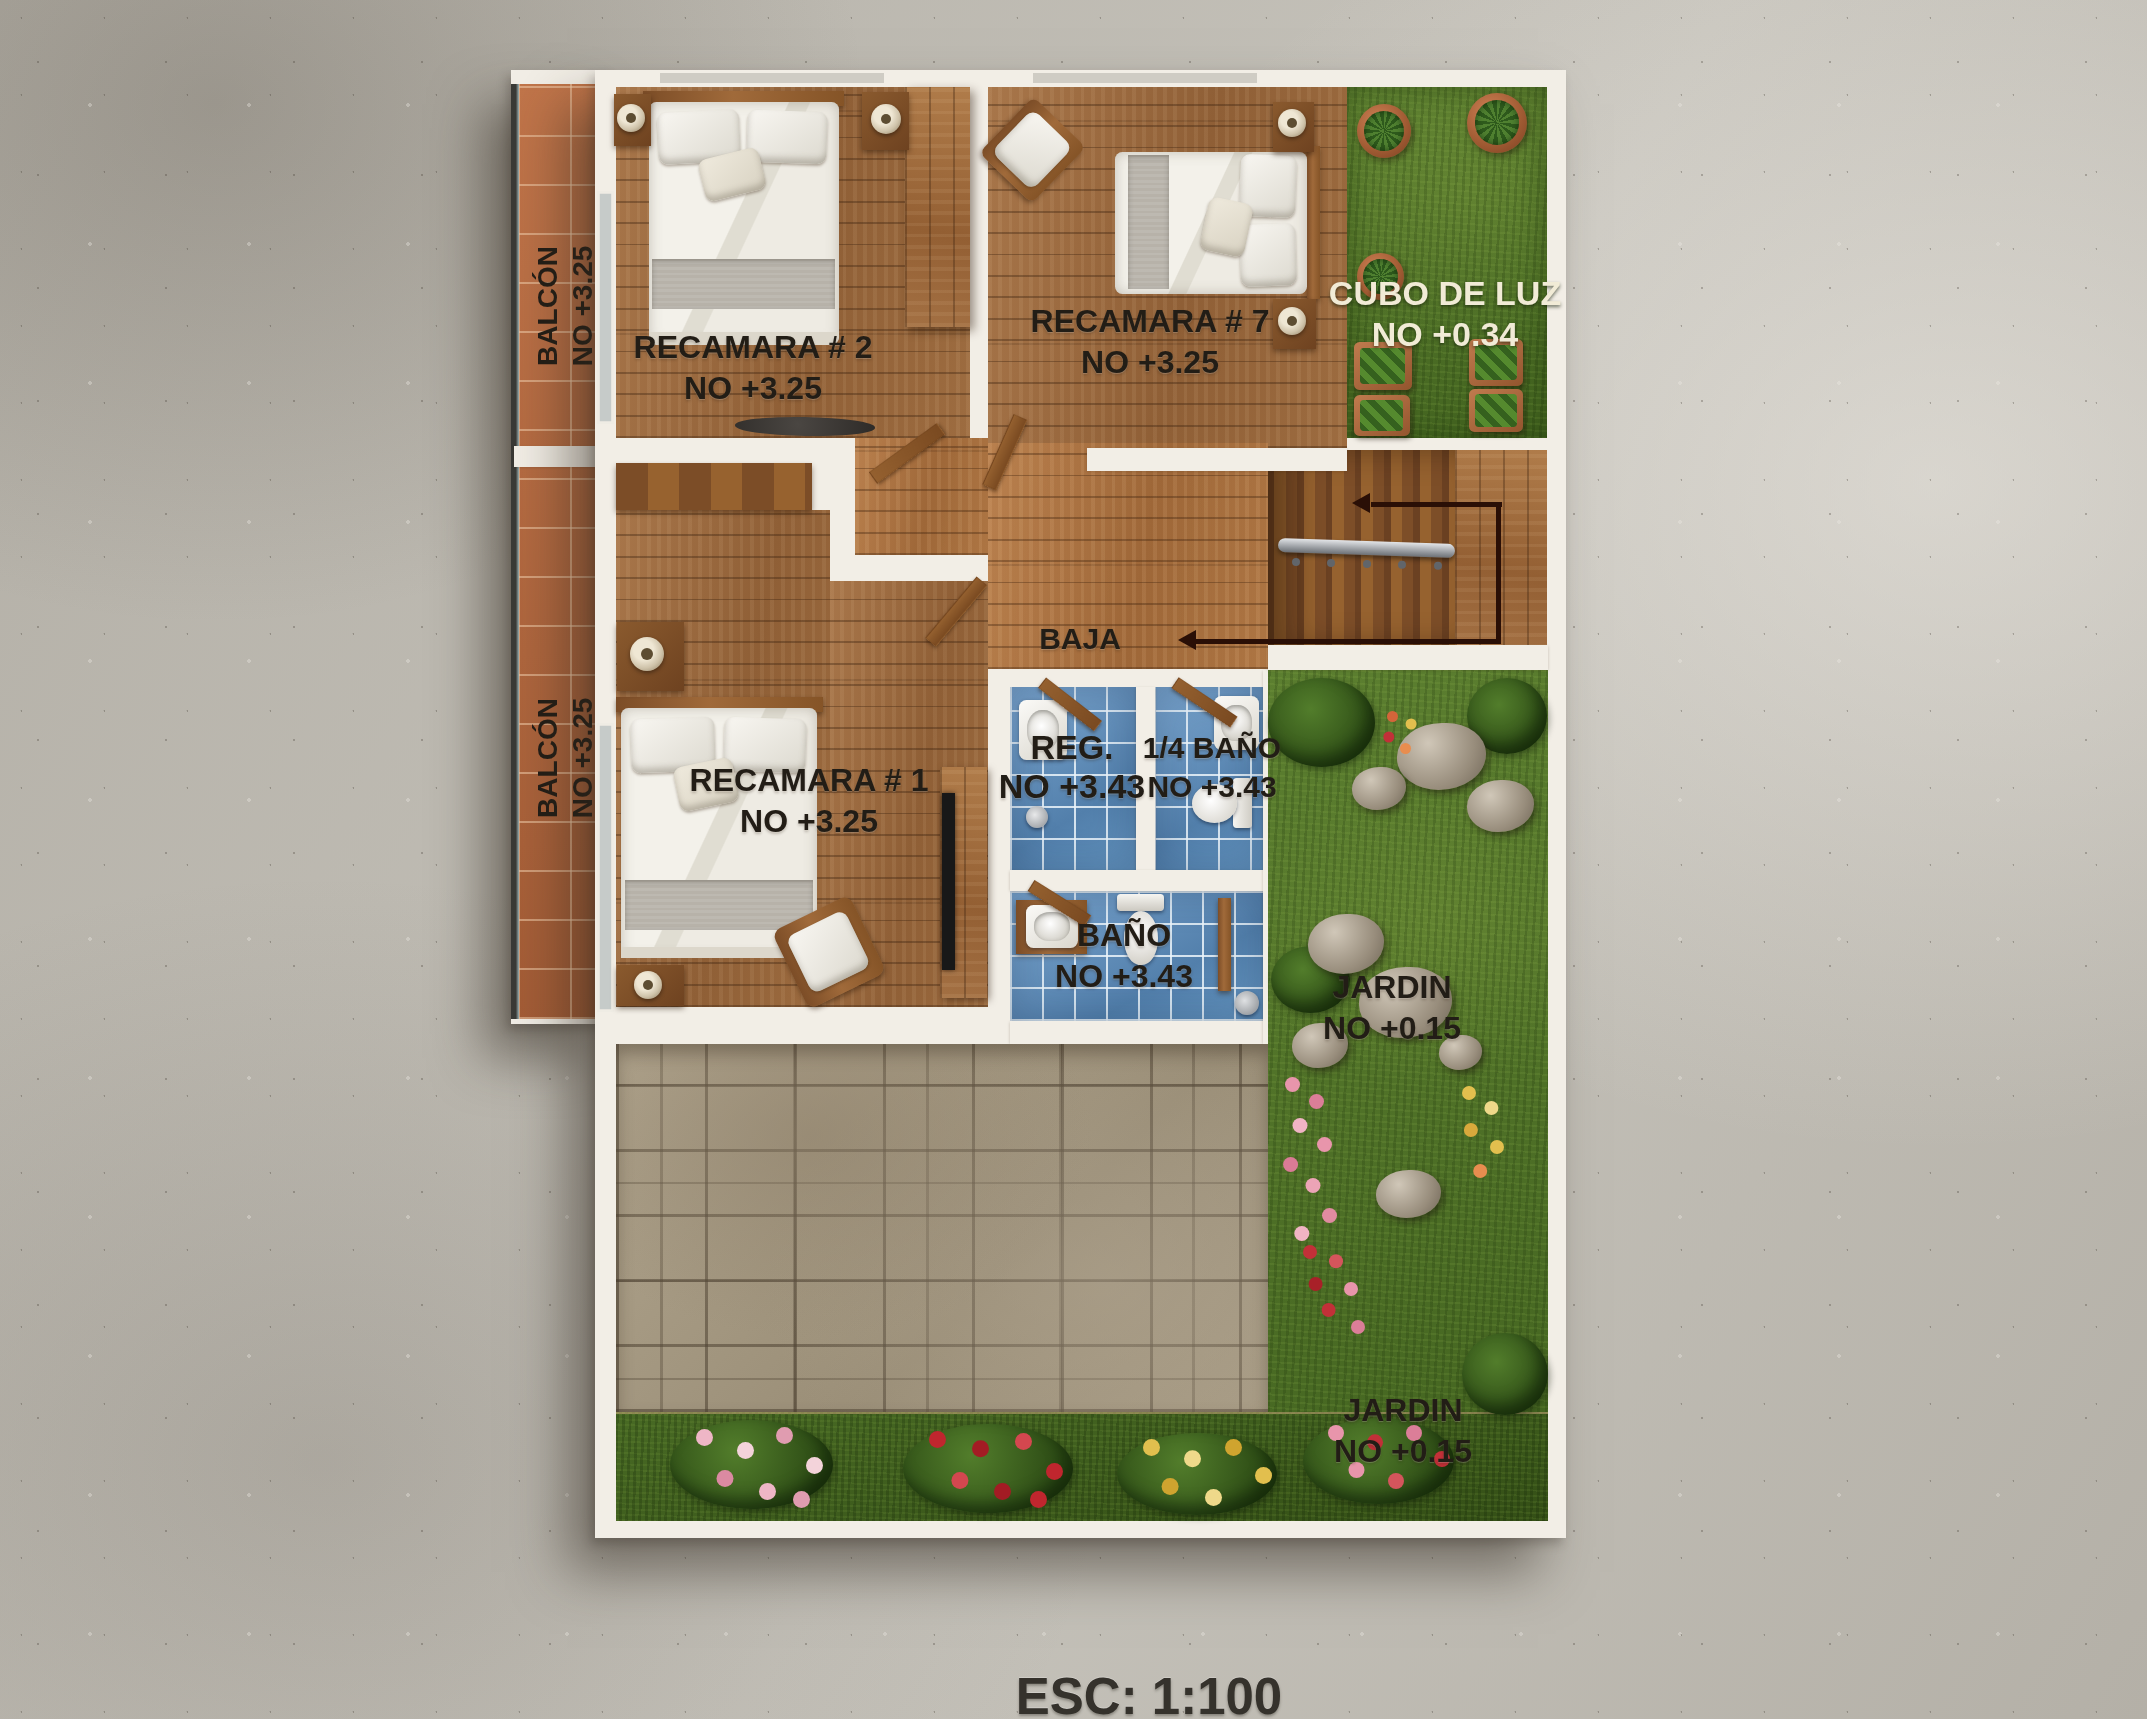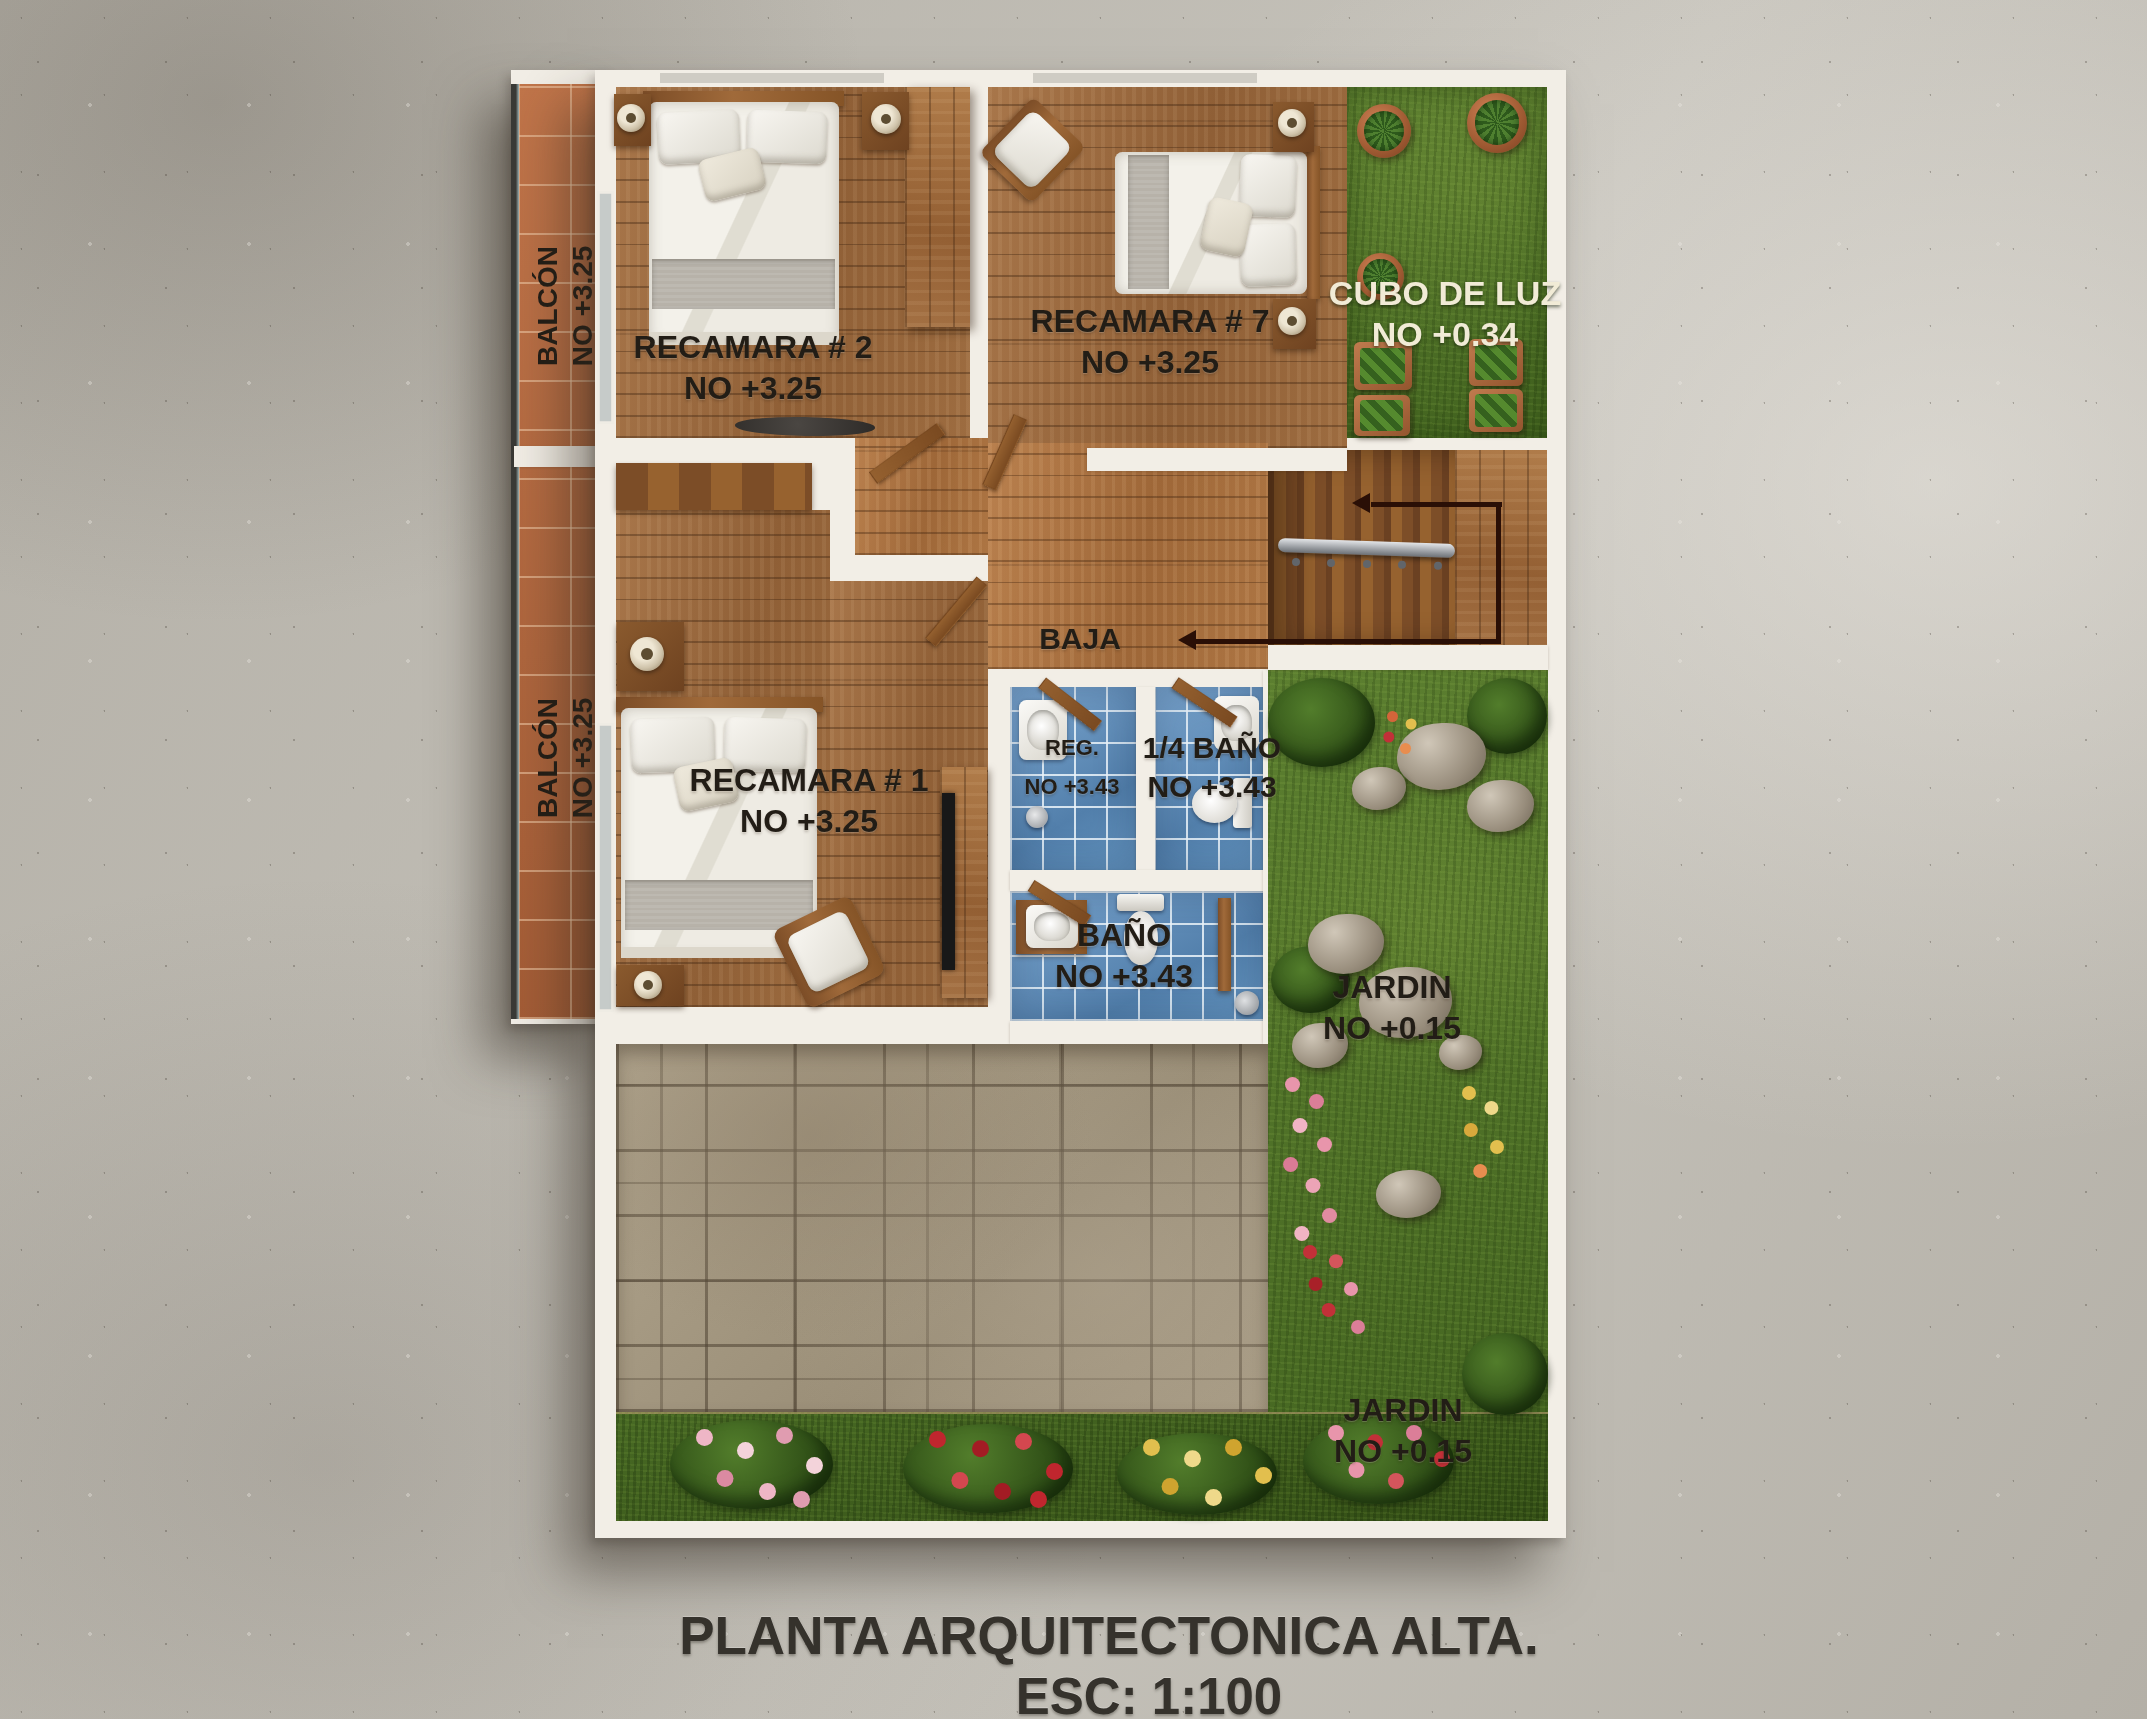--- a/index.html
+++ b/index.html
@@ -322,21 +322,21 @@
       <span>CUBO DE LUZ</span>
       <span>NO +0.34</span>
     </div>
     <div class="rm" style="left:485px;top:548px;font-size:30px;">
       <span>BAJA</span>
     </div>
     <div class="rm" style="left:214px;top:690px;">
       <span>RECAMARA # 1</span>
       <span>NO +3.25</span>
     </div>
-    <div class="rm" style="left:477px;top:658px;font-size:22px;line-height:39px;">
+    <div class="rm" style="left:477px;top:658px;font-size:34px;line-height:39px;">
       <span>REG.</span>
       <span>NO +3.43</span>
     </div>
     <div class="rm" style="left:617px;top:658px;font-size:30px;line-height:39px;">
       <span>1/4 BAÑO</span>
       <span>NO +3.43</span>
     </div>
     <div class="rm" style="left:529px;top:845px;">
       <span>BAÑO</span>
       <span>NO +3.43</span>
@@ -345,16 +345,15 @@
       <span>JARDIN</span>
       <span>NO +0.15</span>
     </div>
     <div class="rm" style="left:808px;top:1320px;">
       <span>JARDIN</span>
       <span>NO +0.15</span>
     </div>
   </div>
  </div>
 
- <div class="title" style="left:1109px;top:1605px;font-size:53px;">PLANTA ARQUITECTONICA ALTA.</div>
  <div class="title" style="left:1149px;top:1667px;font-size:51px;">ESC: 1:100</div>
 </div>
 
 
 </body></html>

